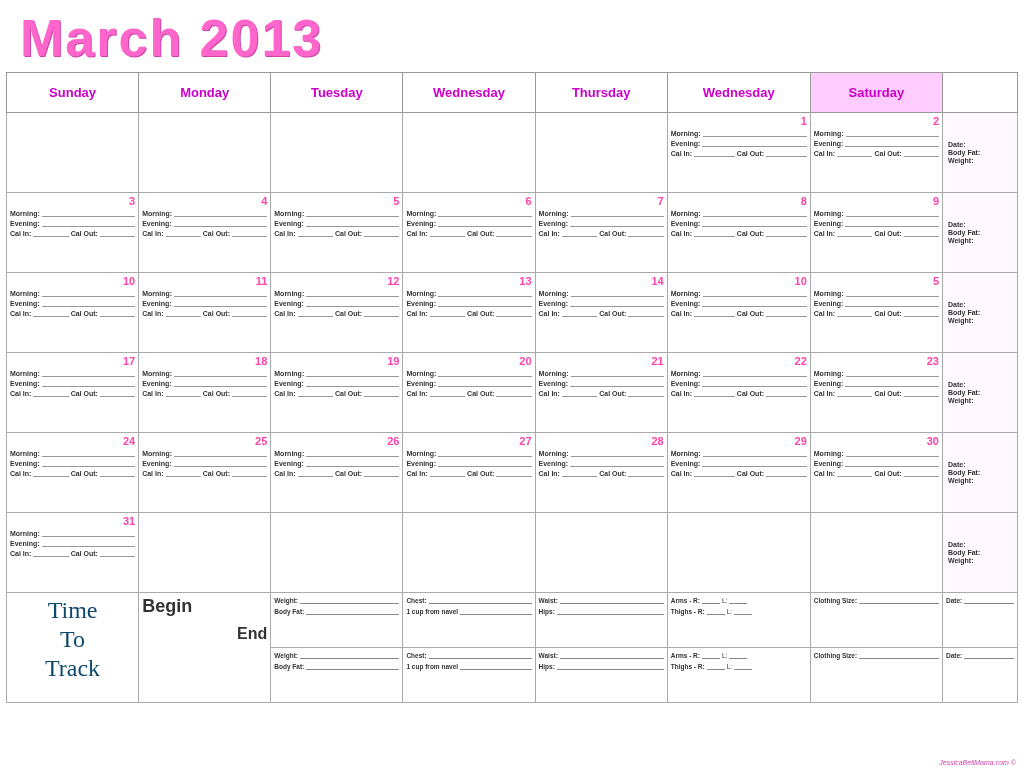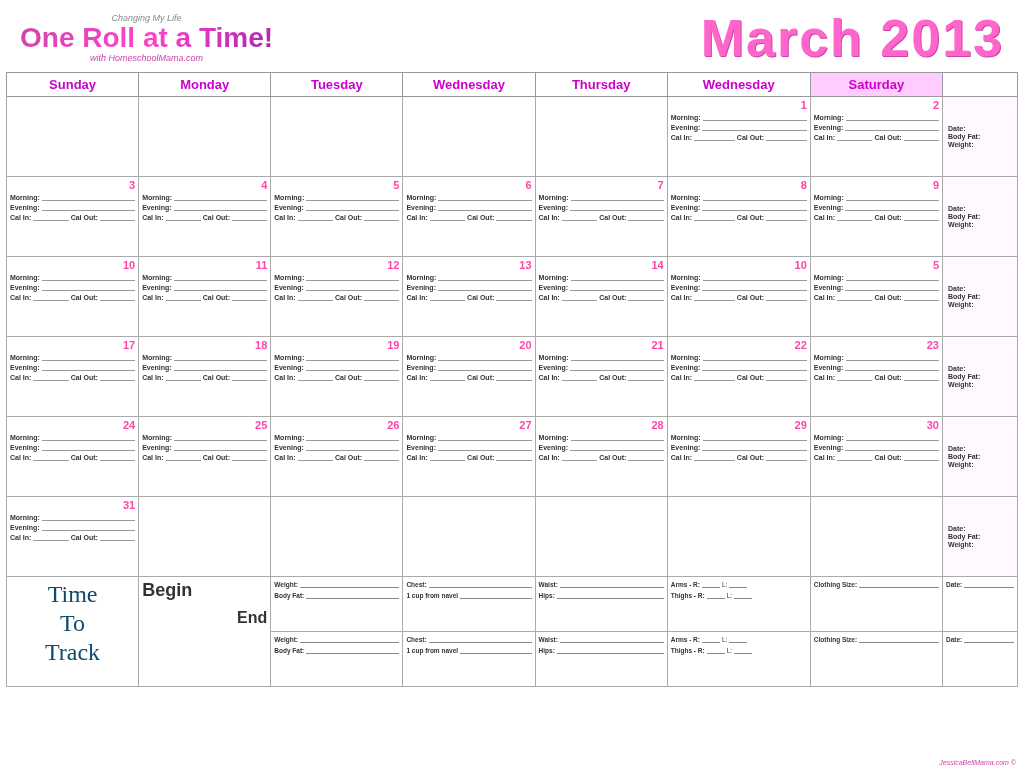--- a/index.html
+++ b/index.html
@@ -60,21 +60,21 @@
       flex: 1;
       padding: 0 6px 4px 6px;
     }
     table {
       width: 100%;
       border-collapse: collapse;
       font-size: 7.5px;
     }
     th {
       border: 1px solid #999;
-      padding: 4px 2px;
+      padding: 12px 2px;
       text-align: center;
       font-size: 13px;
       font-weight: bold;
       color: #cc00cc;
       background: #fff;
     }
     th.saturday {
       background: #ffccff;
     }
     td {
@@ -201,25 +201,20 @@
       height: 8px;
       display: inline-block;
     }
   </style>
 </head>
 <body>
 
 <div class="page">
 
   <div class="header">
-    <div class="header-left">
-      <span class="changing-my-life">Changing My Life</span>
-      <span class="logo-title">One Roll at a Time!</span>
-      <span class="logo-sub">with HomeschoolMama.com</span>
-    </div>
     <div class="month-title">March 2013</div>
   </div>
 
   <div class="calendar-wrapper">
     <table>
       <thead>
         <tr>
           <th>Sunday</th>
           <th>Monday</th>
           <th>Tuesday</th>

